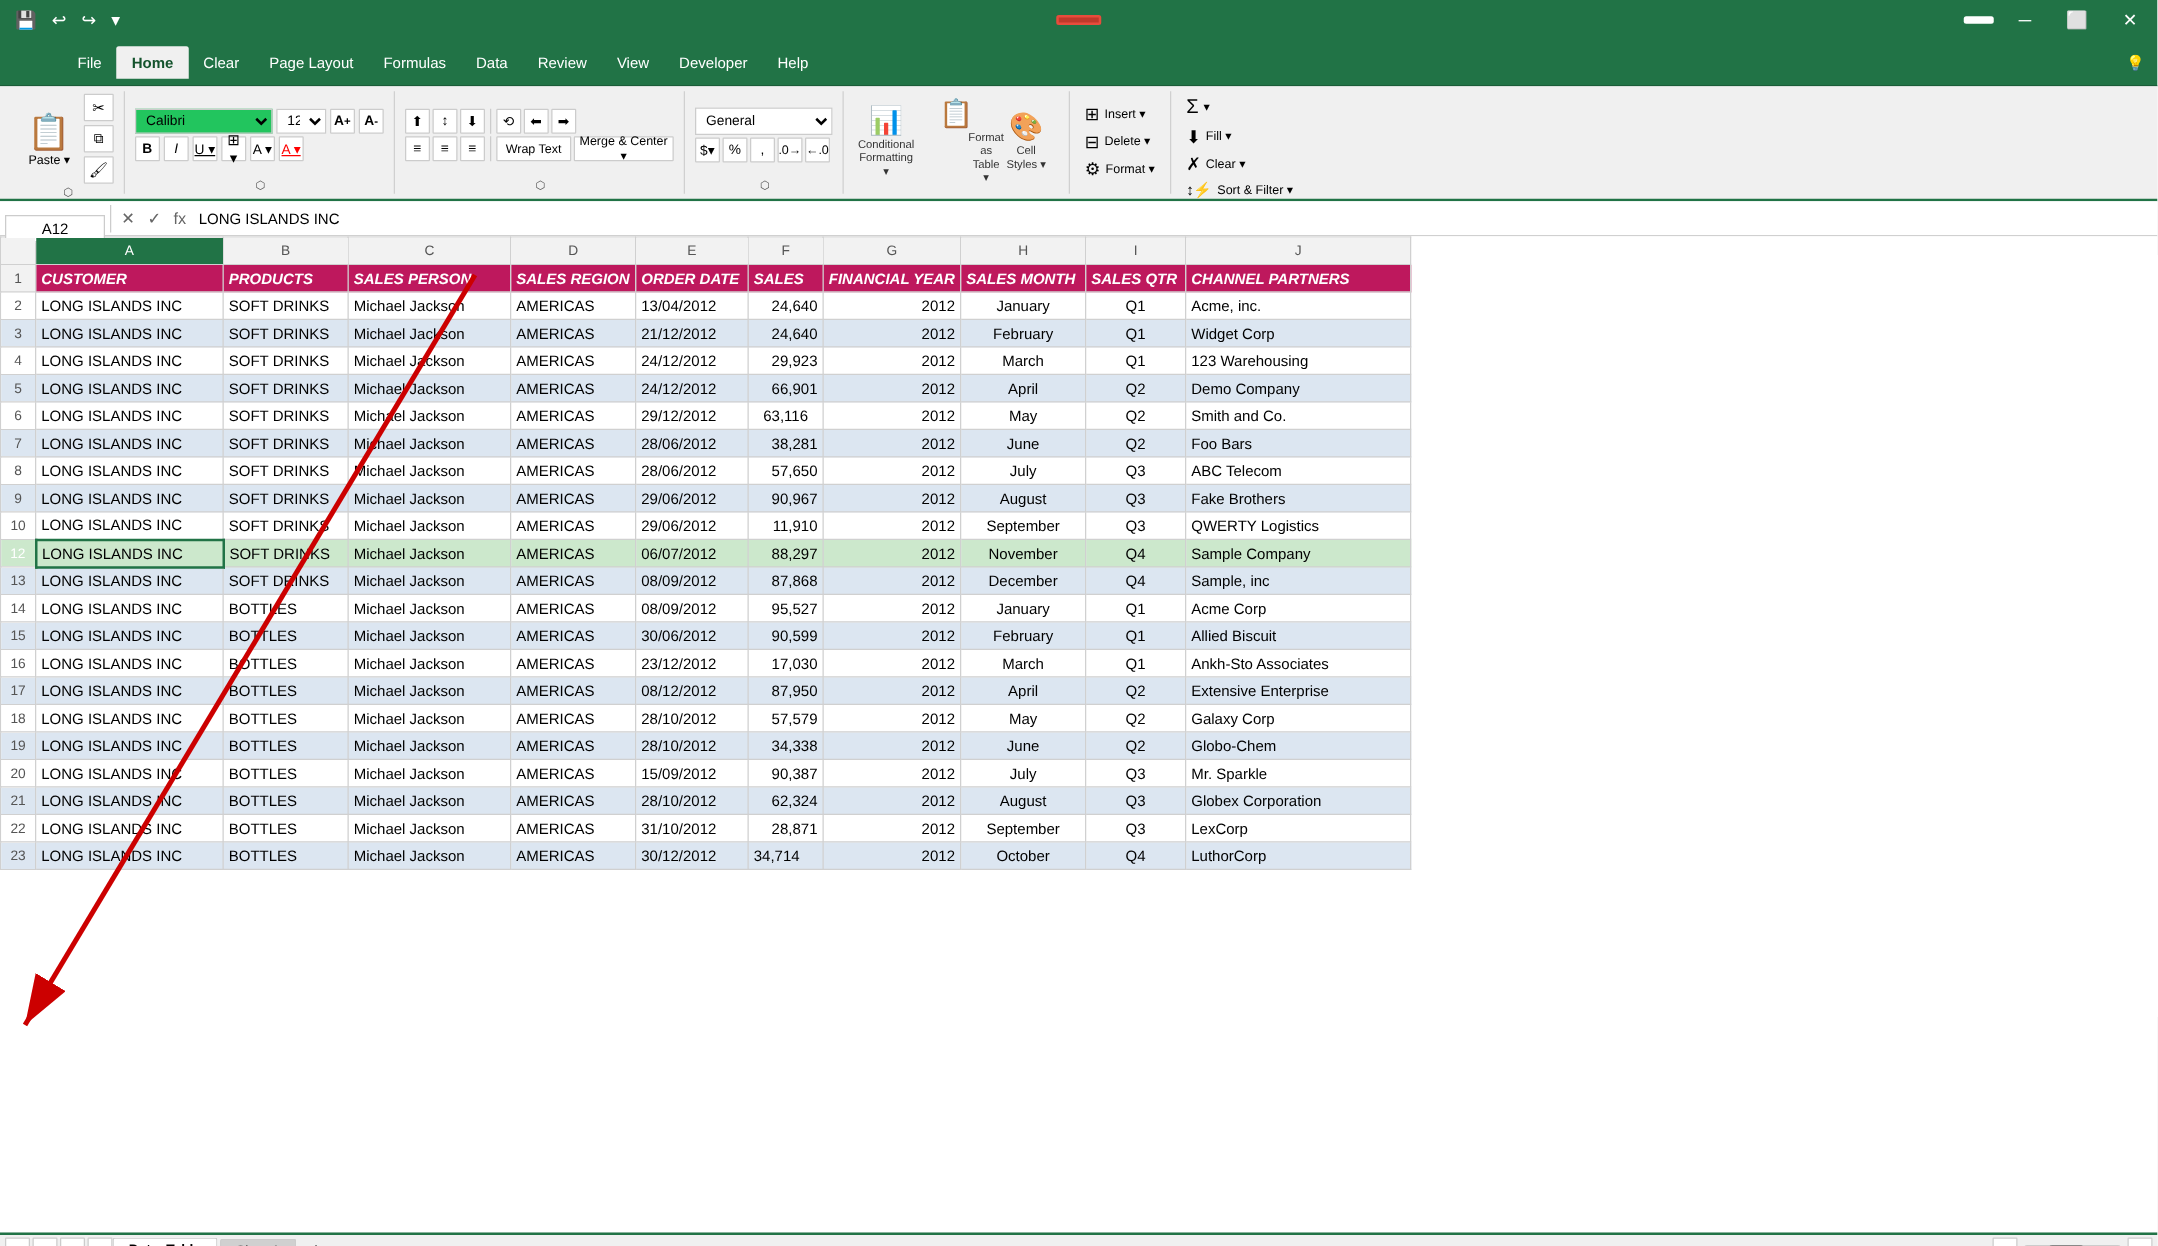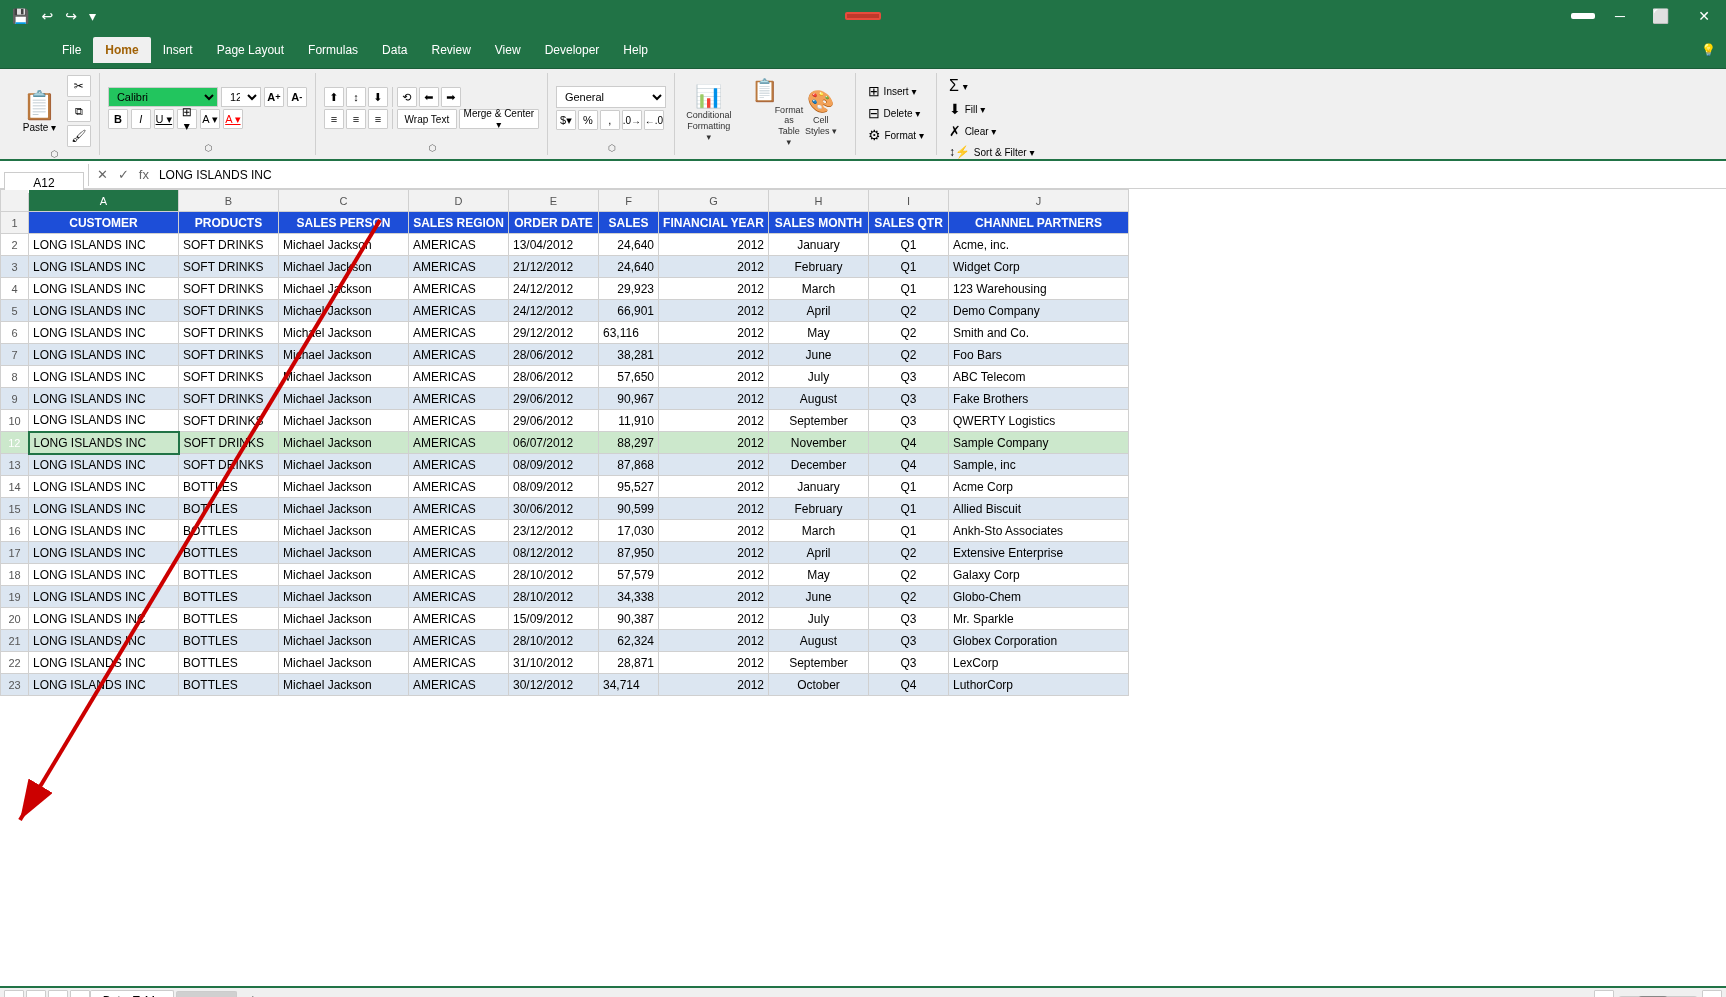--- a/index.html
+++ b/index.html
@@ -62,21 +62,21 @@
     }
     .ribbon-tab {
       padding: 6px 12px;
       color: white;
       cursor: pointer;
       font-size: 12px;
       border-radius: 2px 2px 0 0;
     }
     .ribbon-tab.active {
       background: #f0f0f0;
-      color: #a16207;
+      color: #14532d;
       font-weight: 600;
     }
     .ribbon-tell-me {
       margin-left: auto;
       display: flex;
       align-items: center;
       gap: 6px;
       color: white;
       font-size: 12px;
     }
@@ -337,24 +337,25 @@
       position: sticky;
       top: 0;
       z-index: 3;
       border: 1px solid #d0d0d0;
       height: 20px;
     }
     
     .col-a { background: #217346; color: white; }
     
     .data-header {
-      background: #1d4ed8;
+      background: #be185d;
       color: white;
       font-weight: bold;
-      text-align: center;
+      text-align: left;
+      font-style: italic;
     }
     
     .row-even td { background: #dce6f1; }
     
     .row-odd td { background: white; }
     
     .cell-selected {
       background: white !important;
       border: 2px solid #217346 !important;
       outline: none;
@@ -455,21 +456,21 @@
     <button class="win-btn">─</button>
     <button class="win-btn">⬜</button>
     <button class="win-btn">✕</button>
   </div>
 </div>
 
 <div class="ribbon">
   <div class="ribbon-tabs">
     <div class="ribbon-tab">File</div>
     <div class="ribbon-tab active">Home</div>
-    <div class="ribbon-tab">Insert</div>
+    <div class="ribbon-tab">Clear</div>
     <div class="ribbon-tab">Page Layout</div>
     <div class="ribbon-tab">Formulas</div>
     <div class="ribbon-tab">Data</div>
     <div class="ribbon-tab">Review</div>
     <div class="ribbon-tab">View</div>
     <div class="ribbon-tab">Developer</div>
     <div class="ribbon-tab">Help</div>
     <div class="ribbon-tell-me">
       <span>💡</span>
       <span style="cursor:text;"></span>
@@ -741,21 +742,21 @@
           <td class="col-i-width" style="text-align: center;">Q2</td>
           <td class="col-j-width">Demo Company</td>
         </tr>
         <tr class="row-odd">
           <td class="row-num">6</td>
           <td class="col-a-width">LONG ISLANDS INC</td>
           <td class="col-b-width">SOFT DRINKS</td>
           <td class="col-c-width">Michael Jackson</td>
           <td class="col-d-width">AMERICAS</td>
           <td class="col-e-width">29/12/2012</td>
-          <td class="col-f-width" style="text-align: left;">63,116</td>
+          <td class="col-f-width" style="text-align: center;">63,116</td>
           <td class="col-g-width" style="text-align: right;">2012</td>
           <td class="col-h-width" style="text-align: center;">May</td>
           <td class="col-i-width" style="text-align: center;">Q2</td>
           <td class="col-j-width">Smith and Co.</td>
         </tr>
         <tr class="row-even">
           <td class="row-num">7</td>
           <td class="col-a-width">LONG ISLANDS INC</td>
           <td class="col-b-width">SOFT DRINKS</td>
           <td class="col-c-width">Michael Jackson</td>

